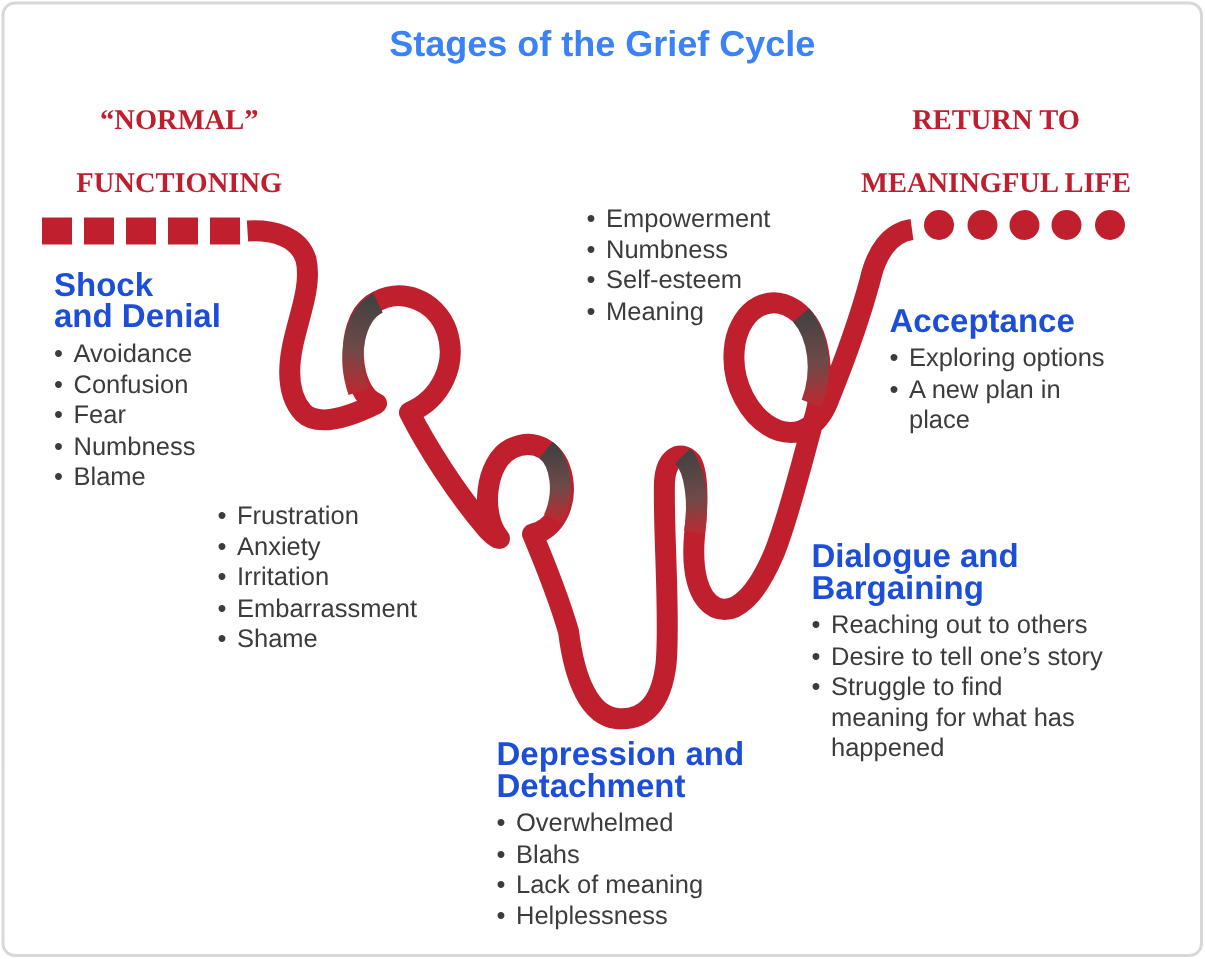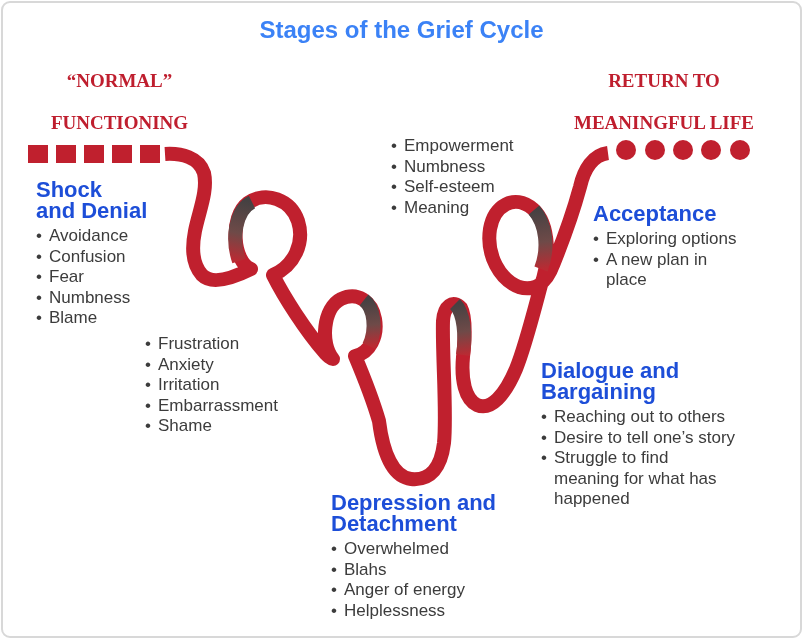--- a/index.html
+++ b/index.html
@@ -145,21 +145,21 @@
       <li>Shame</li>
     </ul>
   </div>
 
   <div class="stage stage-depression">
     <h3>Depression and
 Detachment</h3>
     <ul class="blist">
       <li>Overwhelmed</li>
       <li>Blahs</li>
-      <li>Anger of energy</li>
+      <li>Lack of meaning</li>
       <li>Helplessness</li>
     </ul>
   </div>
 
   <div class="stage stage-dialogue">
     <h3>Dialogue and
 Bargaining</h3>
     <ul class="blist">
       <li>Reaching out to others</li>
       <li>Desire to tell one’s story</li>

